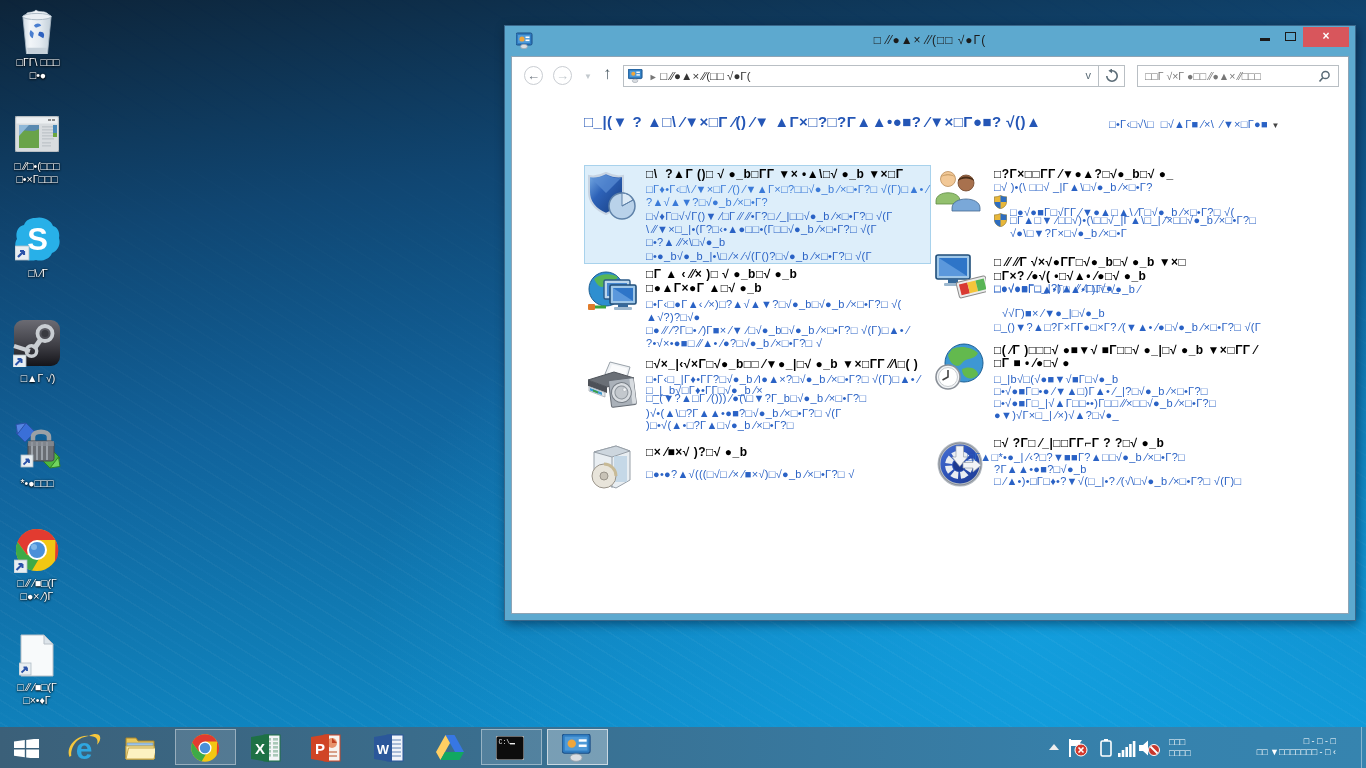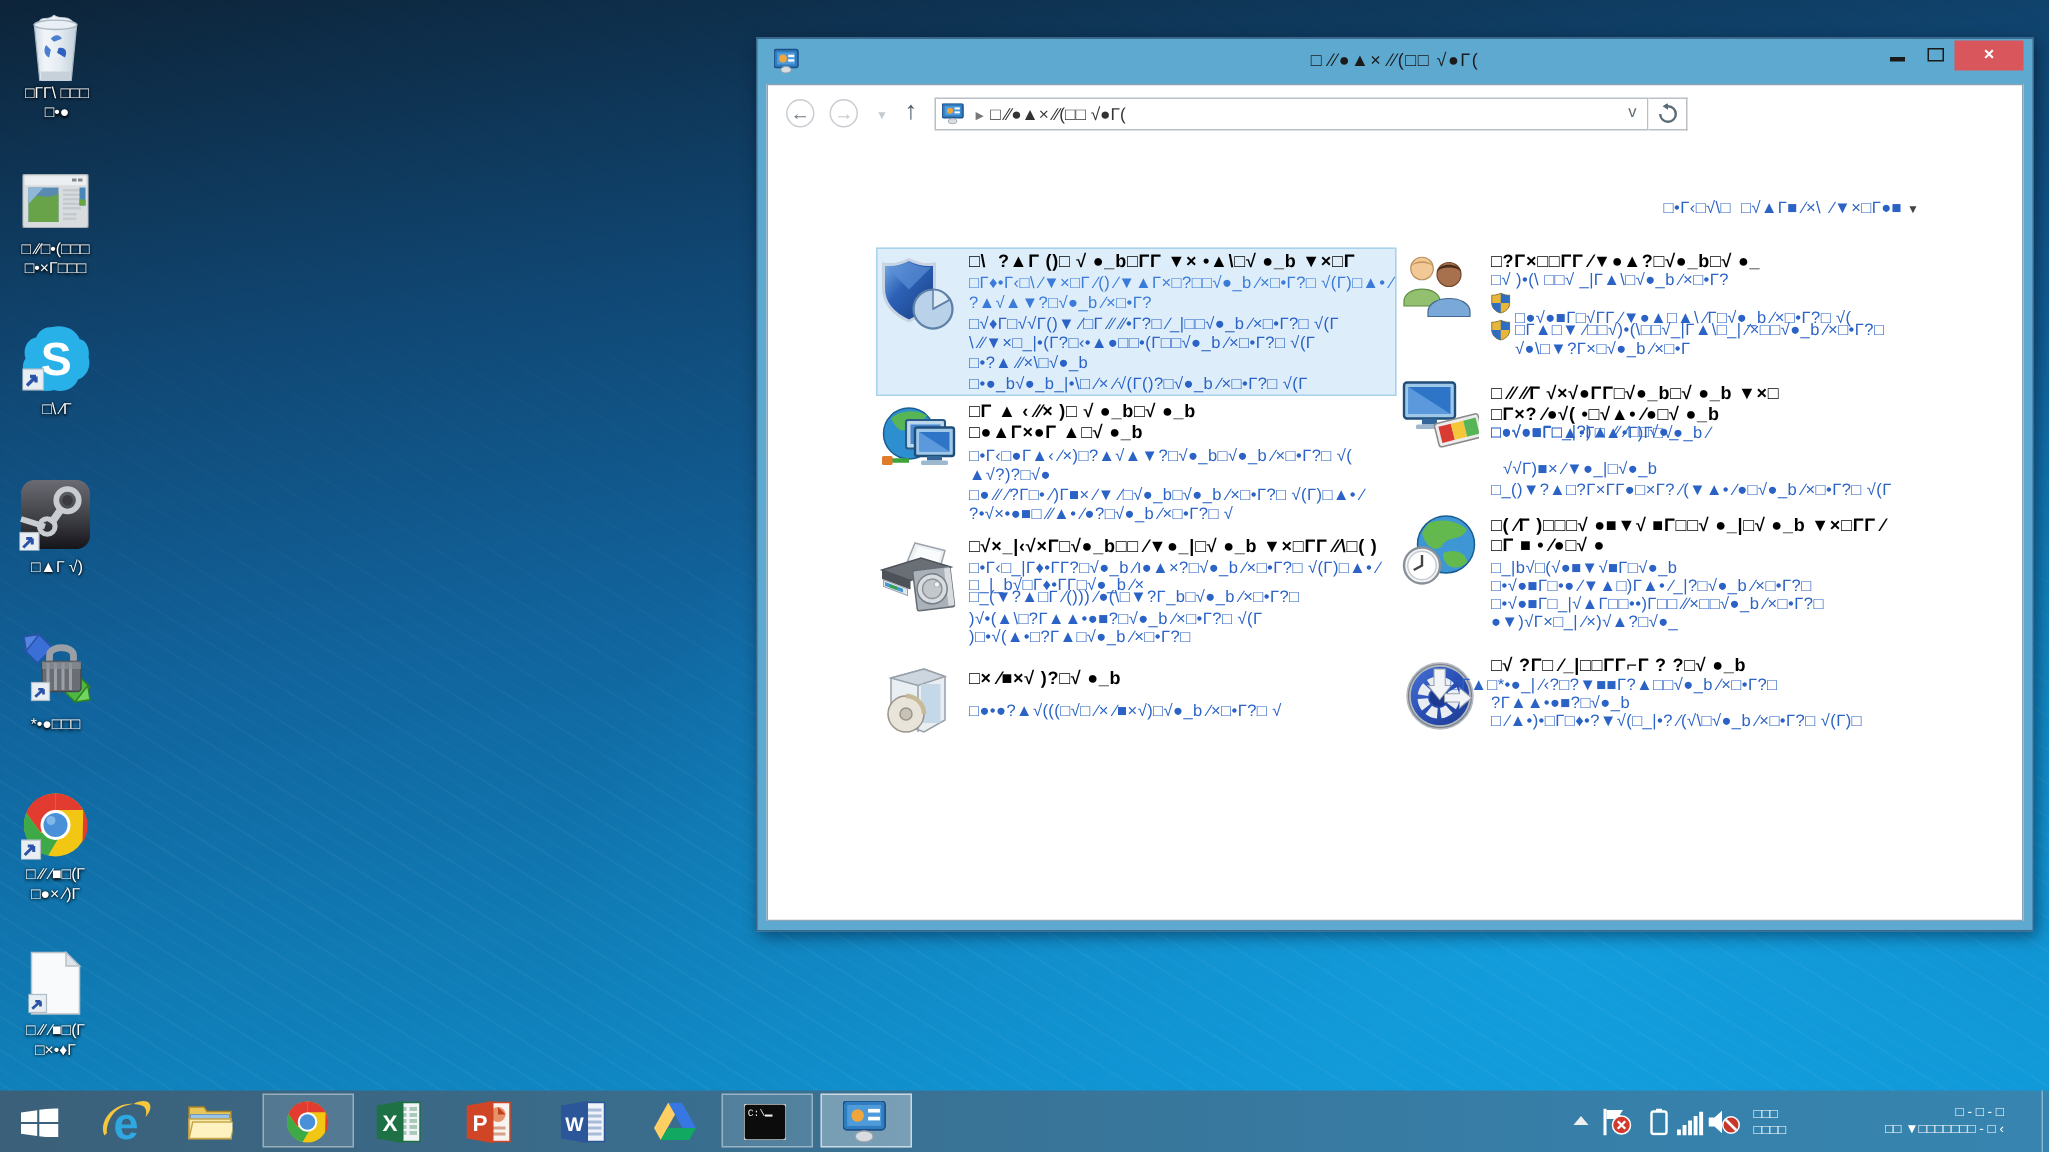--- a/index.html
+++ b/index.html
@@ -79,23 +79,29 @@
           </svg>
         <span style="color:#777;font-size:9px">&nbsp;►&nbsp;</span><span>□ ⁄⁄●▲× ⁄⁄(□□ √●Γ(</span>
         <span style="position:absolute;right:7px;top:3px;color:#5a6b76;font-size:11px;font-family:'Liberation Sans',sans-serif">v</span>
       </div>
       <div id="refr">
           <svg width="14" height="14" viewBox="0 0 14 14" style="margin:3px auto 0">
             <path d="M7 1.8 A5.2 5.2 0 1 1 1.8 7" fill="none" stroke="#5a6b76" stroke-width="1.6"></path>
             <path d="M7 -0.5 L7 4.2 L3.4 1.8 Z" fill="#5a6b76"></path>
           </svg>
         </div>
+      <div id="srch"><span style="display:inline-block;margin:4px 0 0 7px">□□Γ √×Γ ●□□ ⁄⁄●▲× ⁄⁄□□□</span>
+        <svg width="13" height="13" viewBox="0 0 13 13" style="position:absolute;right:7px;top:4px">
+            <circle cx="7.5" cy="5" r="3.6" fill="none" stroke="#5a6b76" stroke-width="1.5"></circle>
+            <path d="M4.8 7.8 L1.5 11.5" stroke="#5a6b76" stroke-width="1.7"></path>
+          </svg></div>
     </div>
     <div id="content">
-      <div style="position:absolute;left:597px;top:40px;color:#2a62c5;font-size:11px;letter-spacing:.3px;white-space:nowrap">□•Γ‹□√\□&nbsp;&nbsp;□√▲Γ■ ⁄×\&nbsp; ⁄▼×□Γ●■&nbsp;<span style="color:#444;font-size:8px">▼</span></div>
+      <div style="position:absolute;left:72px;top:20px;color:#2456b6;font-size:15px;font-weight:bold;letter-spacing:.5px;white-space:nowrap">□_|(▼ ? ▲□\ ⁄▼×□Γ ⁄() ⁄▼ ▲Γ×□?□?Γ▲▲•●■? ⁄▼×□Γ●■? √()▲</div>
+      <div style="position:absolute;left:597px;top:25px;color:#2a62c5;font-size:11px;letter-spacing:.3px;white-space:nowrap">□•Γ‹□√\□&nbsp;&nbsp;□√▲Γ■ ⁄×\&nbsp; ⁄▼×□Γ●■&nbsp;<span style="color:#444;font-size:8px">▼</span></div>
       <svg width="13" height="14" viewBox="0 0 13 14" style="position:absolute;left:482px;top:102px">
           <path d="M6.5 .5 C8.5 1.5 11 2 12.5 1.8 L12.5 7 C12.5 10.4 10 12.7 6.5 13.8 C3 12.7 .5 10.4 .5 7 L.5 1.8 C2 2 4.5 1.5 6.5 .5 Z" fill="#e8b73a" stroke="#8a6d1c" stroke-width=".6"></path>
           <path d="M6.5 .5 C8.5 1.5 11 2 12.5 1.8 L12.5 7 L6.5 7 Z" fill="#2e6dbf"></path>
           <path d="M.5 7 C.5 10.4 3 12.7 6.5 13.8 L6.5 7 Z" fill="#2e6dbf"></path>
         </svg>
       <svg width="13" height="14" viewBox="0 0 13 14" style="position:absolute;left:482px;top:120px">
           <path d="M6.5 .5 C8.5 1.5 11 2 12.5 1.8 L12.5 7 C12.5 10.4 10 12.7 6.5 13.8 C3 12.7 .5 10.4 .5 7 L.5 1.8 C2 2 4.5 1.5 6.5 .5 Z" fill="#e8b73a" stroke="#8a6d1c" stroke-width=".6"></path>
           <path d="M6.5 .5 C8.5 1.5 11 2 12.5 1.8 L12.5 7 L6.5 7 Z" fill="#2e6dbf"></path>
           <path d="M.5 7 C.5 10.4 3 12.7 6.5 13.8 L6.5 7 Z" fill="#2e6dbf"></path>
         </svg>

